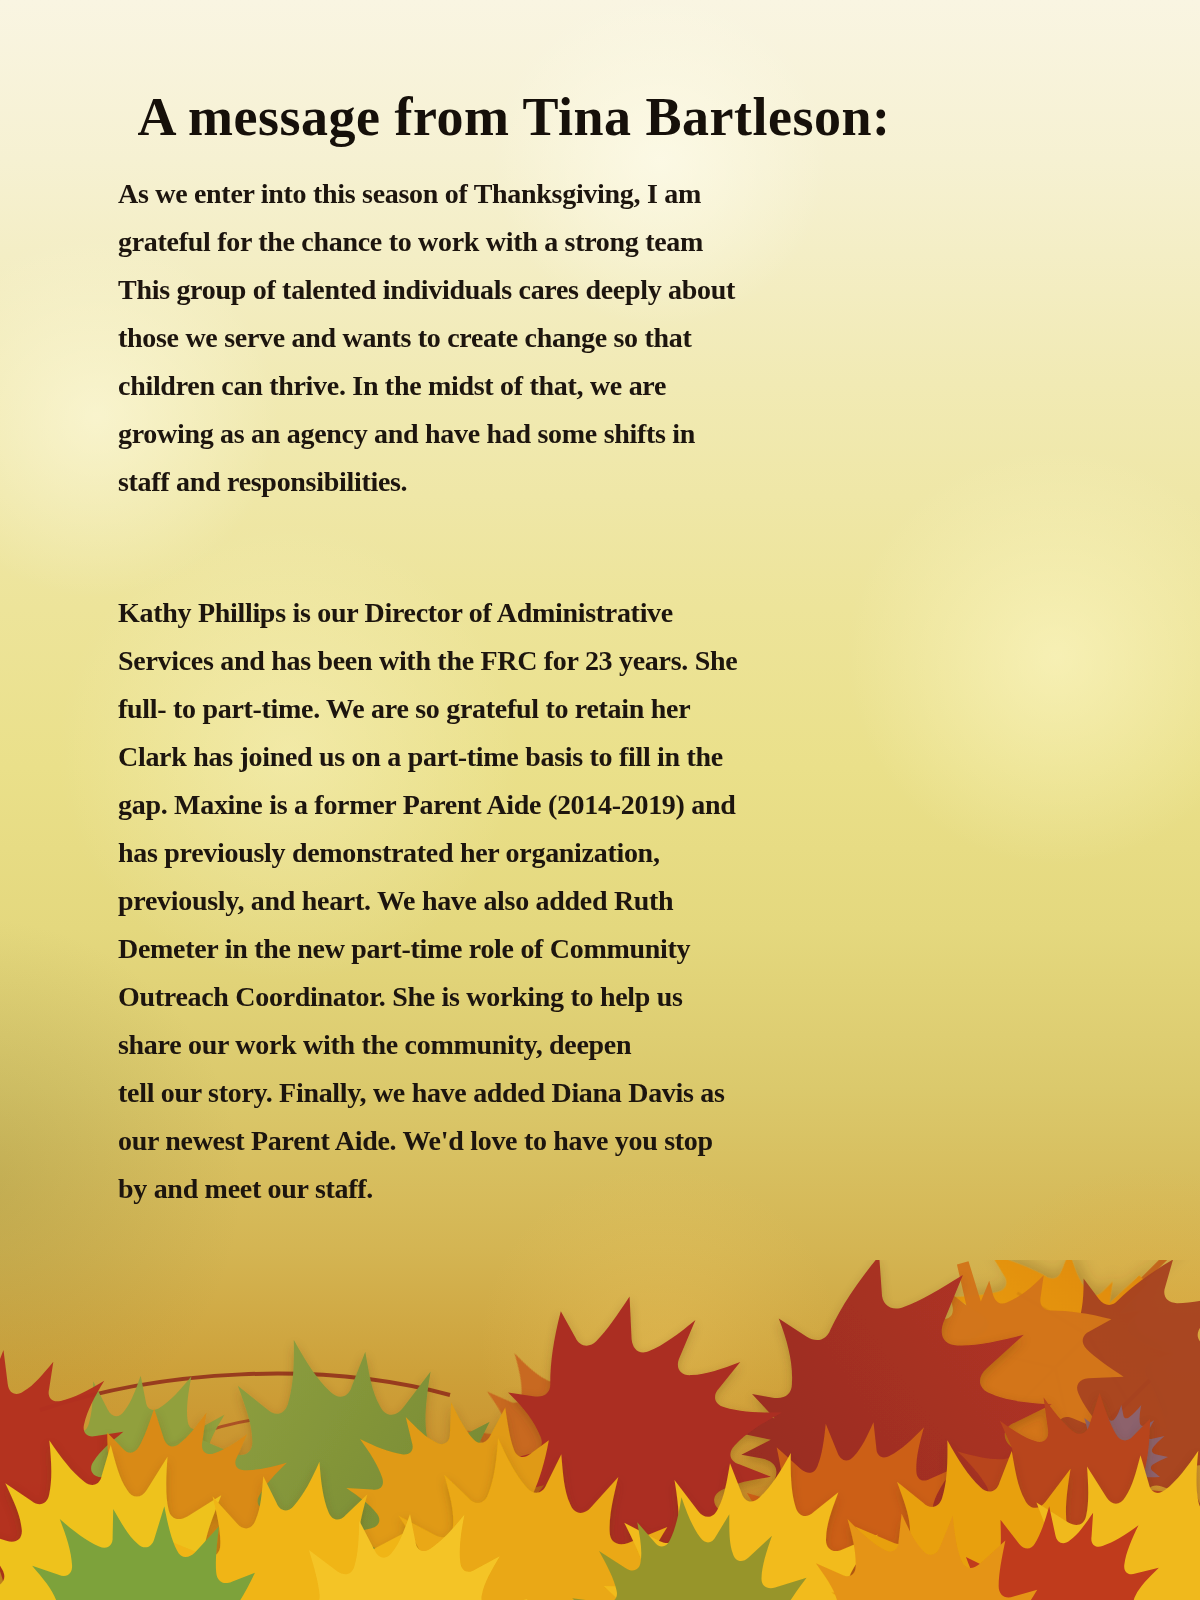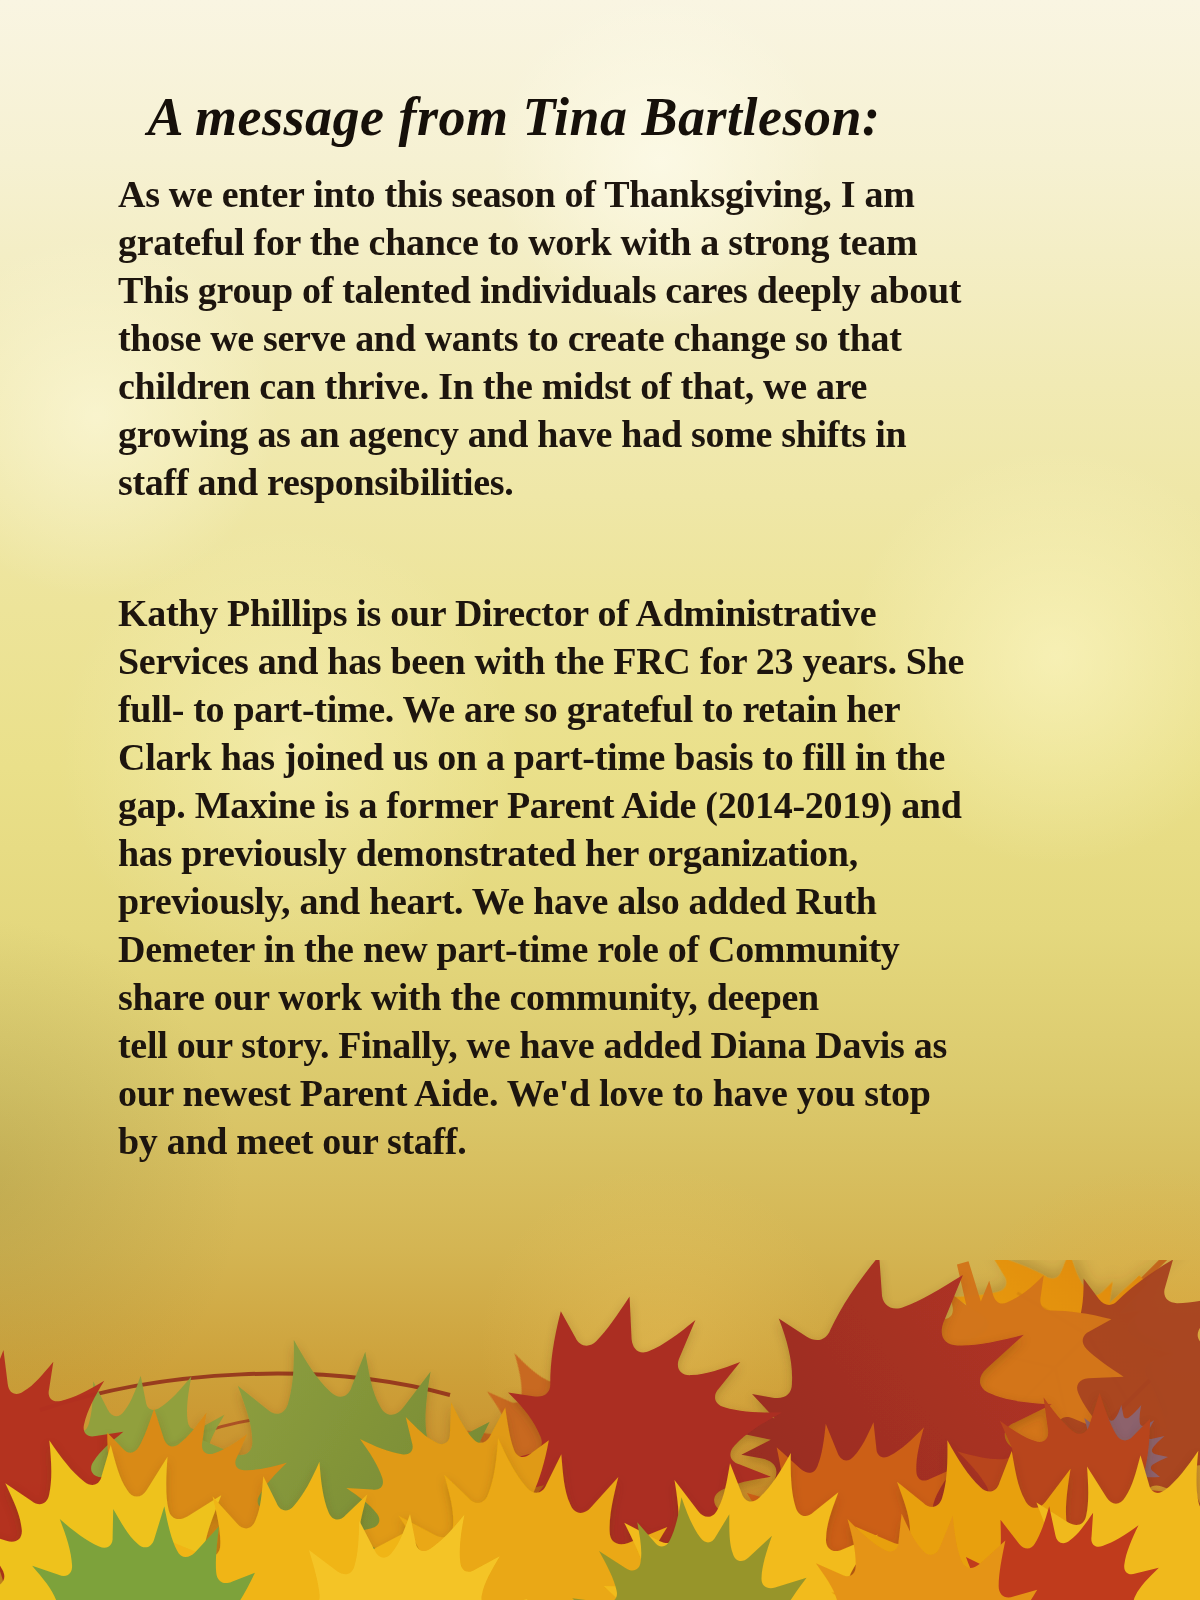--- a/index.html
+++ b/index.html
@@ -26,30 +26,29 @@
         #cda039 86%, #c98e2a 93%, #c8861f 100%);
   }
   .title {
     position: absolute;
     top: 50px; left: 0; width: 1028px;
     text-align: center;
     font-size: 54px;
     font-weight: 700;
     color: #16100a;
     letter-spacing: 0.5px;
-    font-style: italic;
   }
   .content {
     position: absolute;
     top: 170px; left: 118px;
     width: 1000px;
     color: #1d150e;
   }
   .para {
-    font-size: 38px;
+    font-size: 28px;
     font-weight: 700;
     line-height: 48px;
     letter-spacing: -0.3px;
   }
   .para + .para { margin-top: 83px; }
   .line { white-space: nowrap; }
   .leaves-svg {
     position: absolute;
     left: 0; bottom: 0;
     width: 1200px; height: 340px;
@@ -75,20 +74,21 @@
     </div>
     <div class="para">
       <div class="line">Kathy Phillips is our Director of Administrative</div>
       <div class="line">Services and has been with the FRC for 23 years. She</div>
       <div class="line">full- to part-time. We are so grateful to retain her</div>
       <div class="line">Clark has joined us on a part-time basis to fill in the</div>
       <div class="line">gap. Maxine is a former Parent Aide (2014-2019) and</div>
       <div class="line">has previously demonstrated her organization,</div>
       <div class="line">previously, and heart. We have also added Ruth</div>
       <div class="line">Demeter in the new part-time role of Community</div>
+      <div class="line">Outreach Coordinator. She is working to help us</div>
       <div class="line">share our work with the community, deepen</div>
       <div class="line">tell our story. Finally, we have added Diana Davis as</div>
       <div class="line">our newest Parent Aide. We'd love to have you stop</div>
       <div class="line">by and meet our staff.</div>
     </div>
   </div>
 
   <svg class="leaves-svg" viewBox="0 0 1200 340" preserveAspectRatio="none" aria-hidden="true">
     <defs>
       <path id="maple" d="M0 -70 C3 -58 6 -48 11 -40 C14 -35 19 -35 22 -40 L33 -55 C32 -44 31 -35 33 -27 C34 -21 39 -19 44 -23 L62 -37 C57 -26 53 -16 52 -8 C51 -2 55 1 61 0 L84 -5 C76 4 69 12 65 19 C62 24 64 29 70 30 L86 34 C72 42 60 47 49 50 C44 51 42 55 44 60 L50 74 C40 68 31 64 22 63 C17 62 14 65 14 71 L14 80 L5 68 L4 96 L-4 96 L-5 68 L-14 80 L-14 71 C-14 65 -17 62 -22 63 C-31 64 -40 68 -50 74 L-44 60 C-42 55 -44 51 -49 50 C-60 47 -72 42 -86 34 L-70 30 C-64 29 -62 24 -65 19 C-69 12 -76 4 -84 -5 L-61 0 C-55 1 -51 -2 -52 -8 C-53 -16 -57 -26 -62 -37 L-44 -23 C-39 -19 -34 -21 -33 -27 C-31 -35 -32 -44 -33 -55 L-22 -40 C-19 -35 -14 -35 -11 -40 C-6 -48 -3 -58 0 -70 Z"></path>

